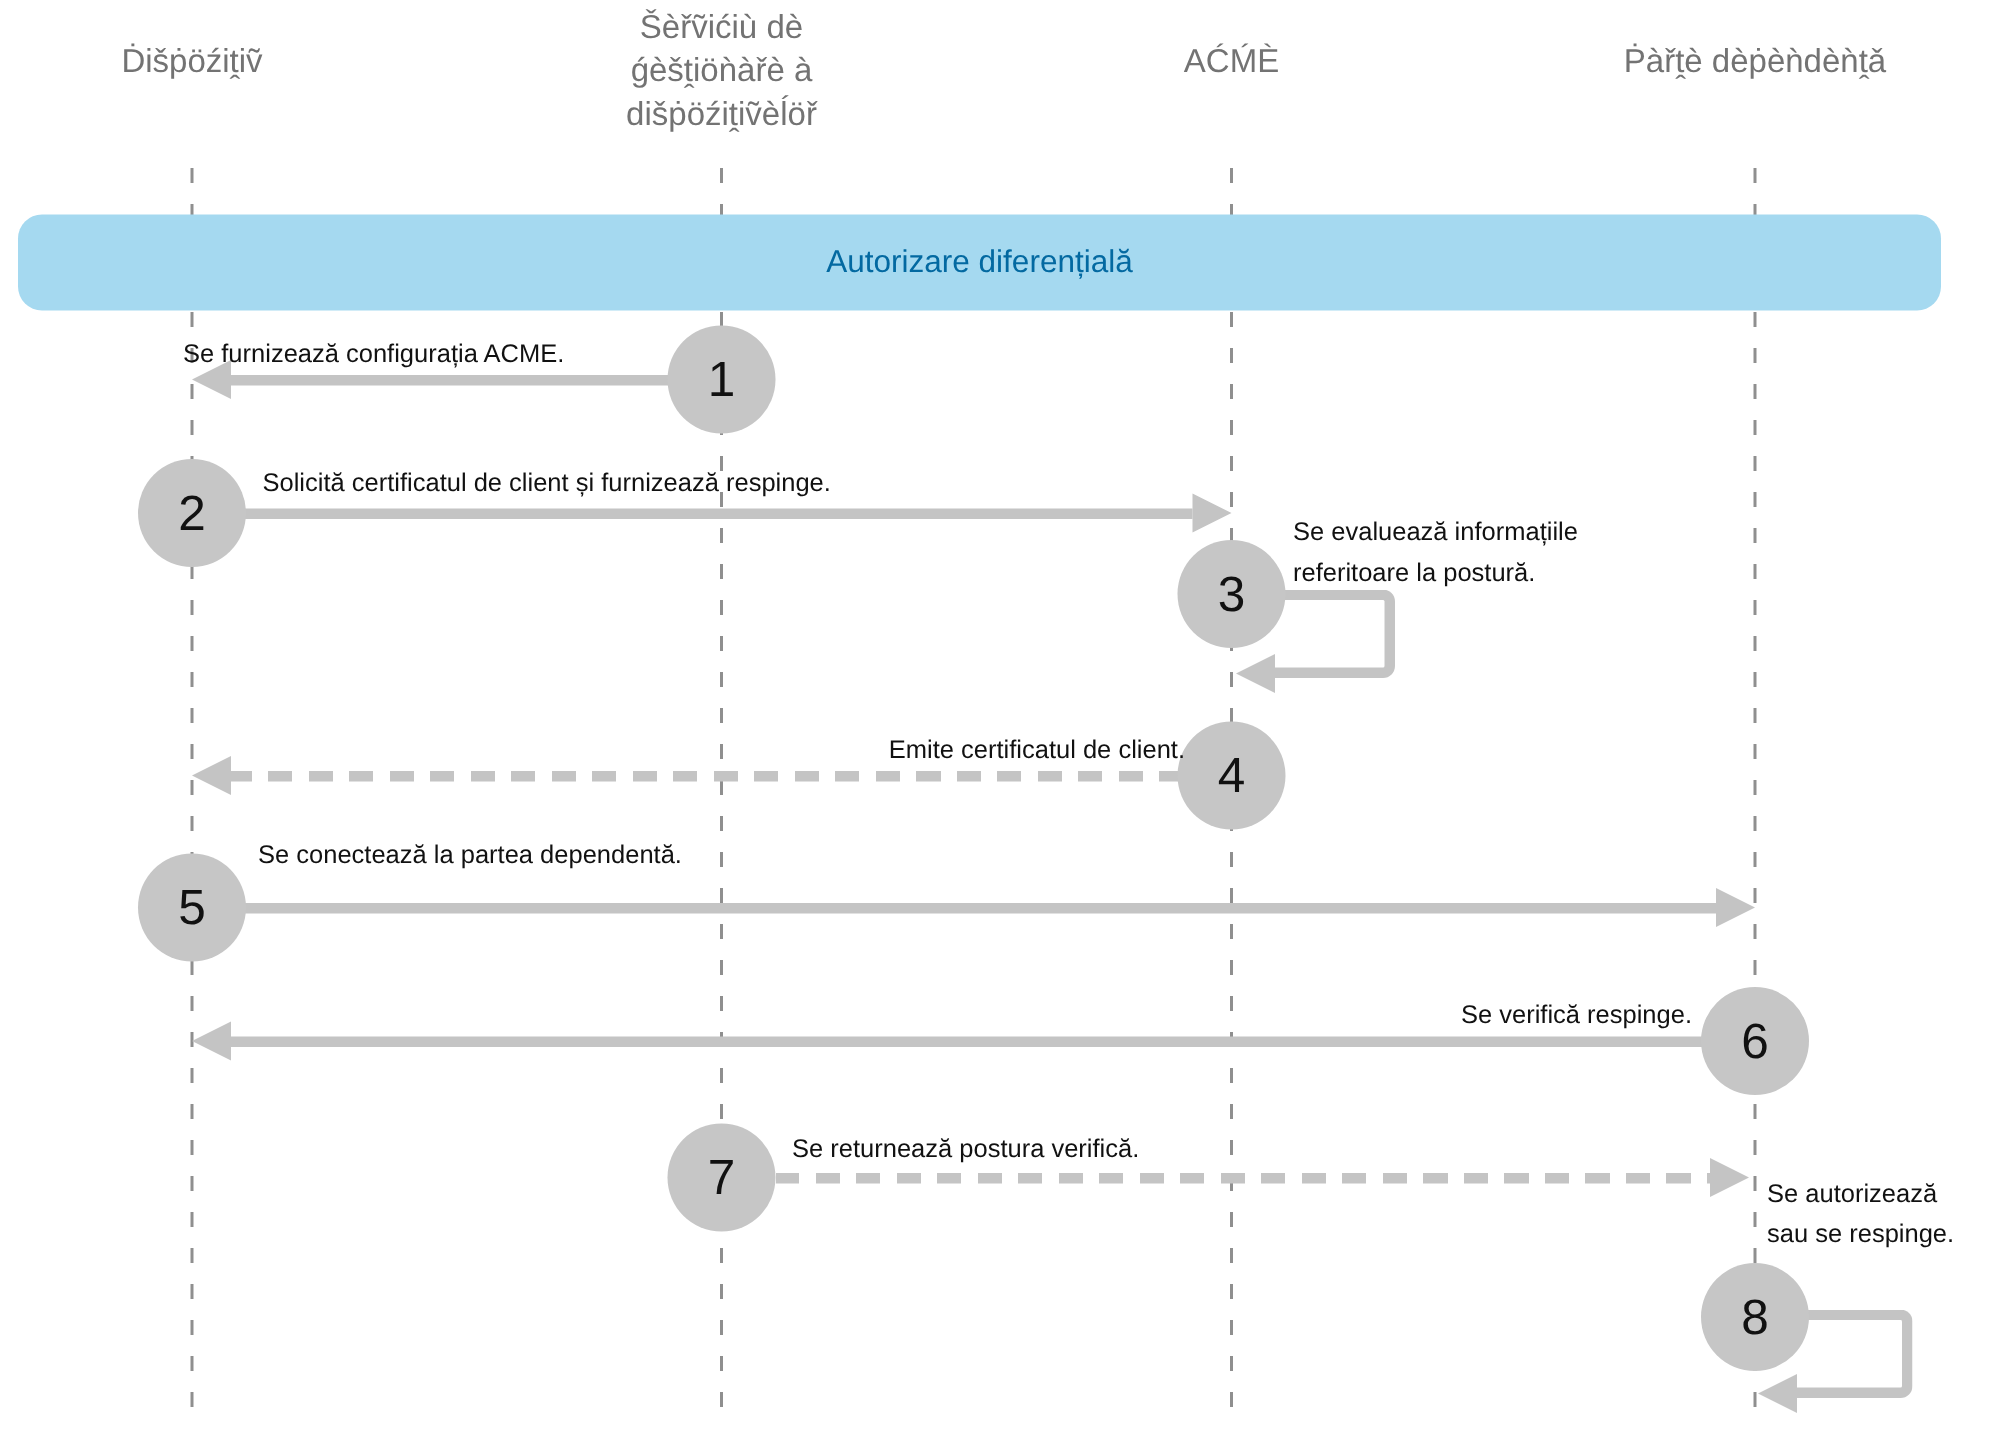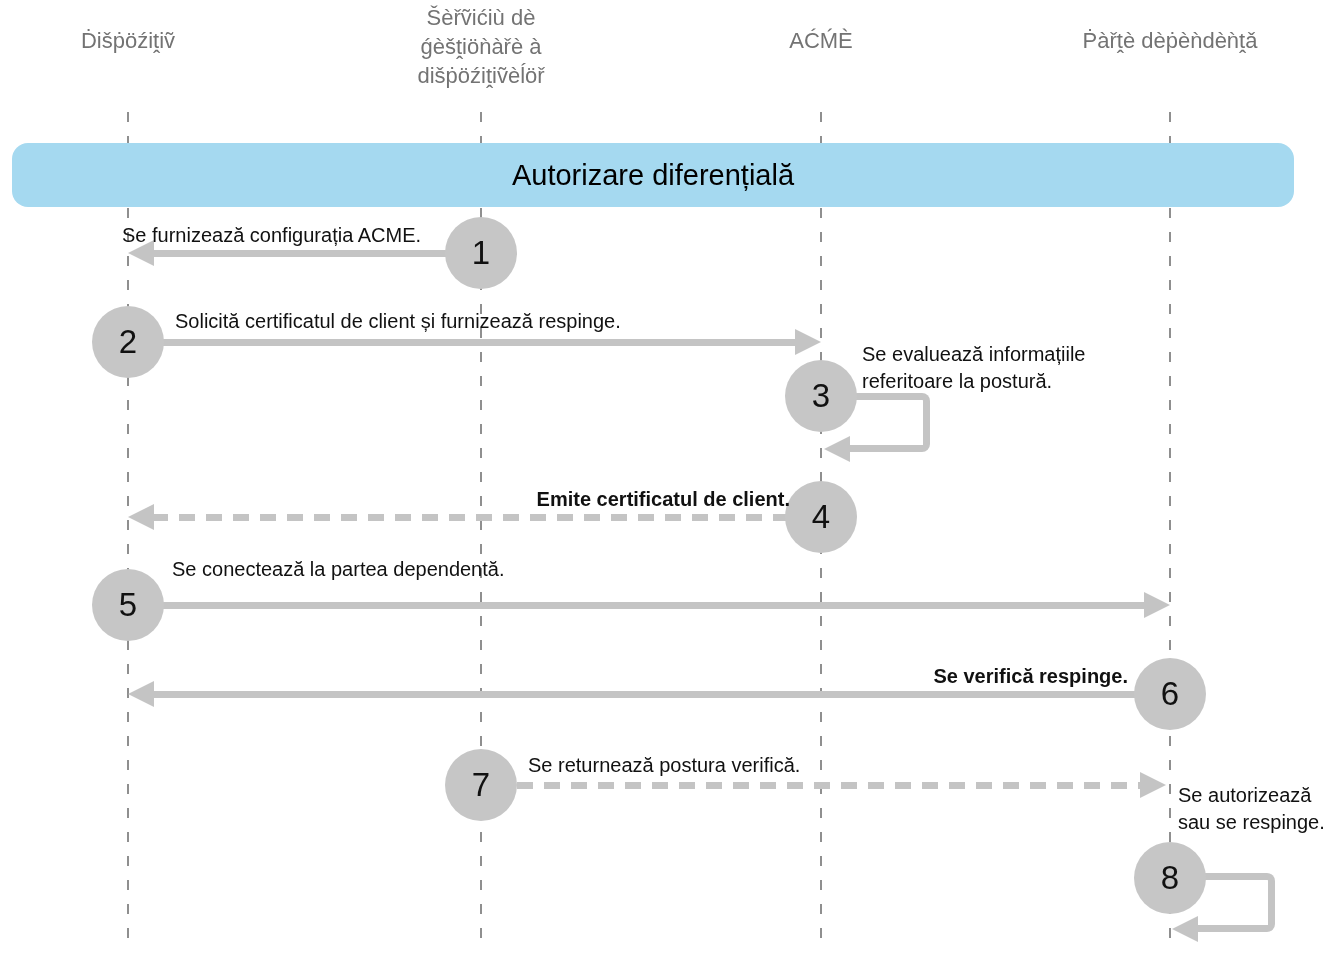--- a/index.html
+++ b/index.html
@@ -21,45 +21,45 @@
   }
   .actor-label {
     position:absolute; transform:translateX(-50%);
     text-align:center; font-size:22px; line-height:29px; white-space:pre;
     color:#737373; z-index:1;
   }
   .banner {
     position:absolute; left:12px; top:143px; width:1282px; height:64px;
     background:var(--banner); border-radius:16px;
     display:flex; align-items:center; justify-content:center;
-    font-size:29px; color:#000000; z-index:2;
+    font-size:21px; color:#0369a1; z-index:2;
   }
   .step-circle {
     position:absolute; width:72px; height:72px; border-radius:50%;
     background:var(--circle_fill);
     display:flex; align-items:center; justify-content:center;
     font-size:33px; color:#111; z-index:4;
   }
   .arrow-body { position:absolute; height:7px; background:var(--arrow); z-index:3; }
   .arrow-body.dashed {
     background:repeating-linear-gradient(90deg, var(--arrow) 0 16px, transparent 16px 27px);
   }
   .head { position:absolute; width:0; height:0; z-index:3; }
   .head.left  { border-top:13px solid transparent; border-bottom:13px solid transparent; border-right:26px solid var(--arrow); }
   .head.right { border-top:13px solid transparent; border-bottom:13px solid transparent; border-left:26px solid var(--arrow); }
   .loop {
     position:absolute; box-sizing:border-box;
     border:7px solid var(--arrow); border-left:none; border-radius:0 8px 8px 0;
     z-index:3; background:transparent;
   }
   .msg {
-    position:absolute; font-size:20px; line-height:27px; color:#111;
+    position:absolute; font-size:17px; line-height:27px; color:#111;
     white-space:pre-line; z-index:5;
   }
-  .msg.right { text-align:right;font-weight:bold; }
+  .msg.right { text-align:right; }
 </style>
 </head>
 <body>
 
 <div class="canvas">
 
   <div class="lifeline" style="left:127px"></div>
   <div class="lifeline" style="left:480px"></div>
   <div class="lifeline" style="left:820px"></div>
   <div class="lifeline" style="left:1169px"></div>

